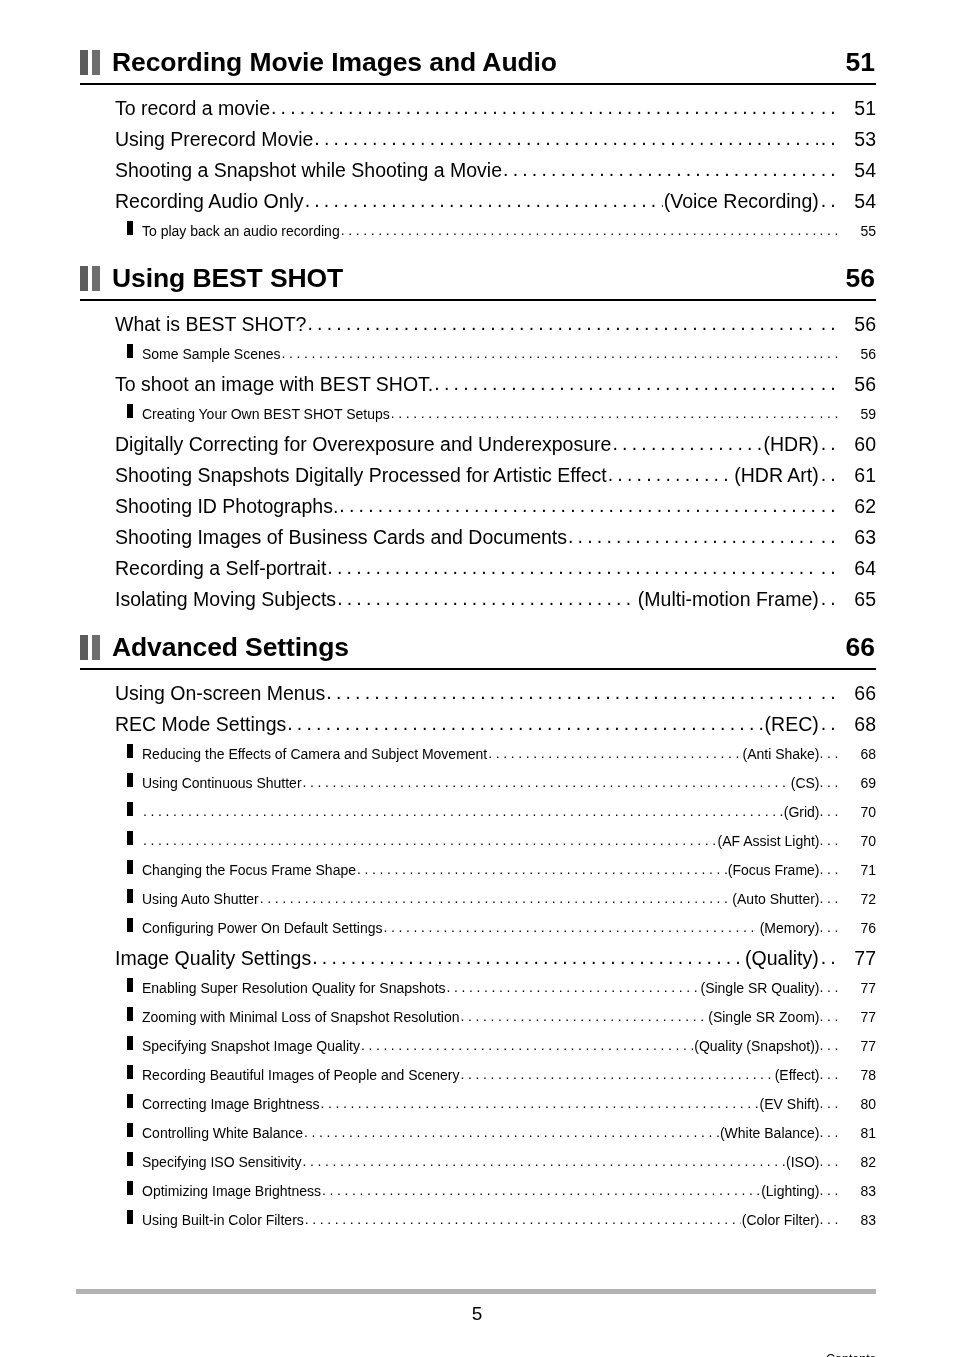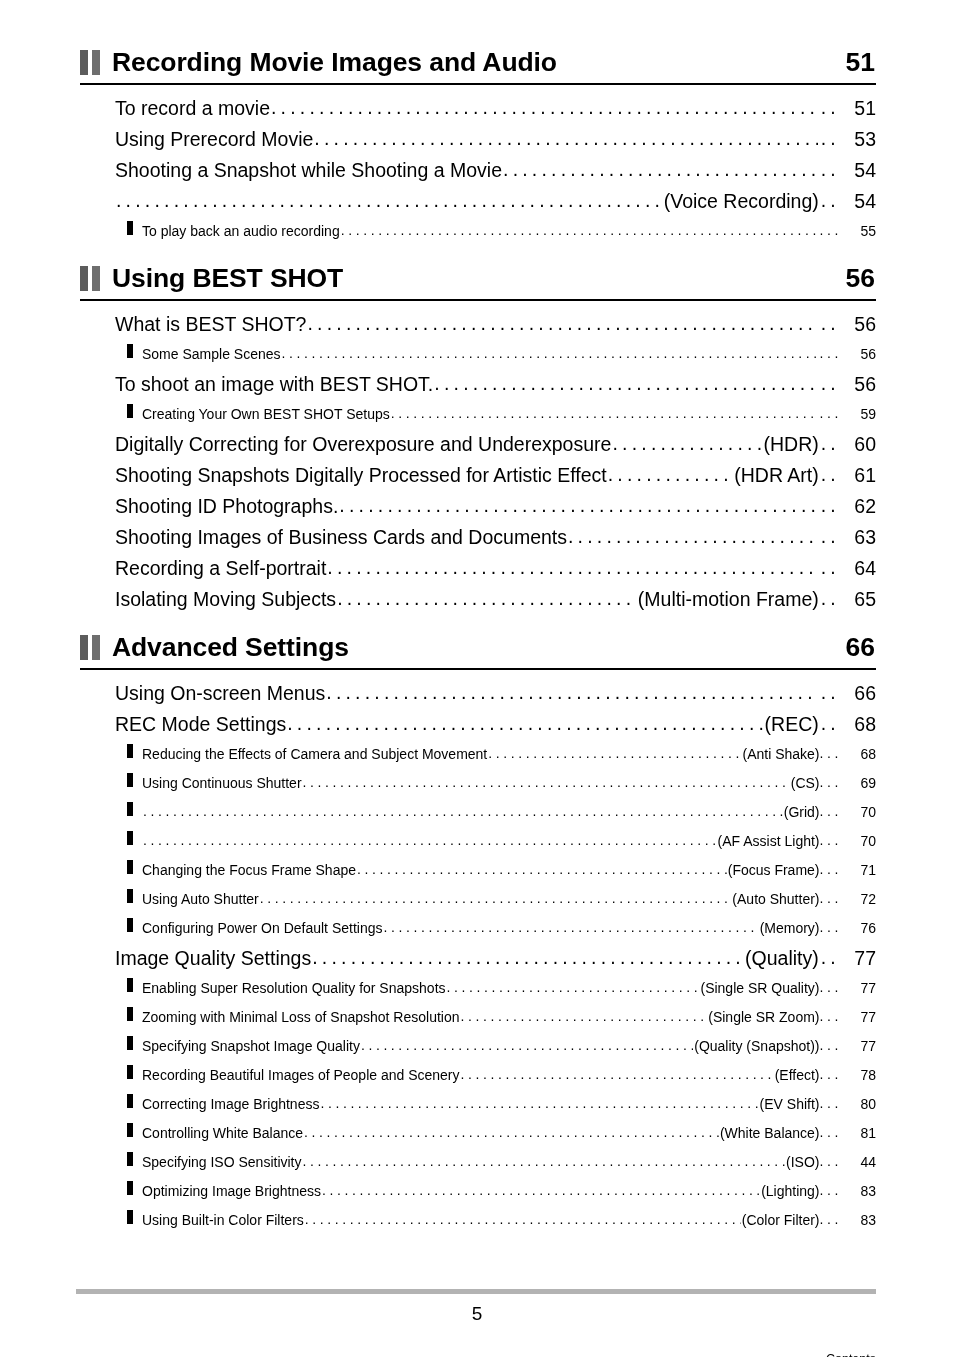--- a/index.html
+++ b/index.html
@@ -196,20 +196,21 @@
             <span class="tail">..</span>
             <span class="pgnum">53</span>
           </div>
           <div class="entry lvl1">
             <span class="etext">Shooting a Snapshot while Shooting a Movie</span>
             <span class="leader">............................................................................................................................................</span>
             <span class="tail">..</span>
             <span class="pgnum">54</span>
           </div>
           <div class="entry lvl1">
+            <span class="etext">Recording Audio Only</span>
             <span class="leader">............................................................................................................................................</span>
             <span class="paren">(Voice Recording)</span>
             <span class="tail">..</span>
             <span class="pgnum">54</span>
           </div>
           <div class="entry lvl2">
             <span class="bullet"></span>
             <span class="etext">To play back an audio recording</span>
             <span class="leader">............................................................................................................................................</span>
             <span class="tail">...</span>
@@ -425,21 +426,21 @@
             <span class="paren">(White Balance)</span>
             <span class="tail">...</span>
             <span class="pgnum">81</span>
           </div>
           <div class="entry lvl2">
             <span class="bullet"></span>
             <span class="etext">Specifying ISO Sensitivity</span>
             <span class="leader">............................................................................................................................................</span>
             <span class="paren">(ISO)</span>
             <span class="tail">...</span>
-            <span class="pgnum">44</span>
+            <span class="pgnum">82</span>
           </div>
           <div class="entry lvl2">
             <span class="bullet"></span>
             <span class="etext">Optimizing Image Brightness</span>
             <span class="leader">............................................................................................................................................</span>
             <span class="paren">(Lighting)</span>
             <span class="tail">...</span>
             <span class="pgnum">83</span>
           </div>
           <div class="entry lvl2">

